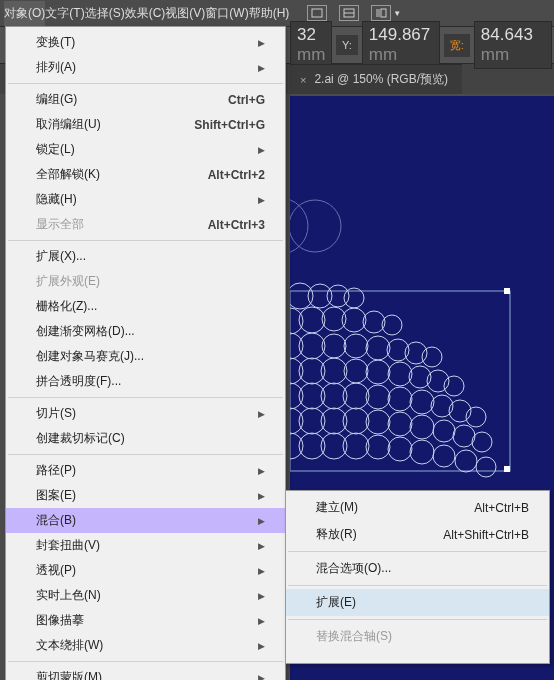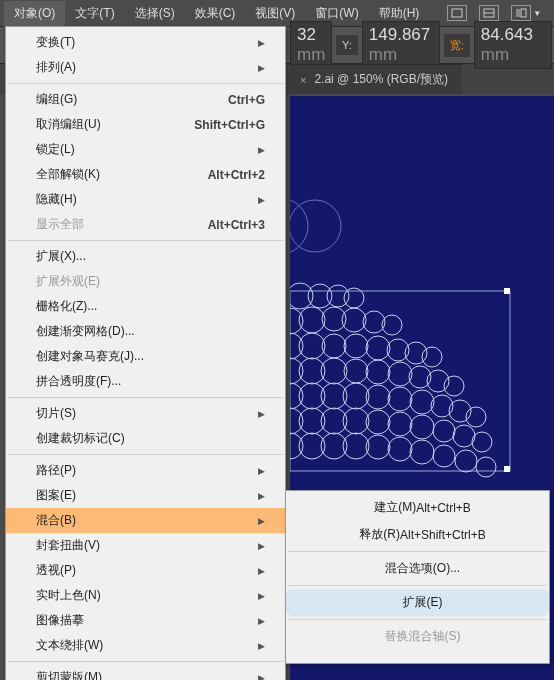--- a/index.html
+++ b/index.html
@@ -1,46 +1,46 @@
 <!DOCTYPE html>
 <html><head>
 <meta charset="utf-8">
 <style>
 * { margin: 0; padding: 0; box-sizing: border-box; font-family: "Microsoft YaHei", sans-serif; }
 body { width: 554px; height: 680px; background: #4b4b4b; overflow: hidden; position: relative; }
 
 .menubar { height: 26px; background: #4b4b4b; display: flex; align-items: center; padding: 0 4px; color: #ddd; font-size: 12px; }
-.menubar .menu-item { padding: 4px 10px; cursor: default; }
+.menubar .menu-item { padding: 4px 0; cursor: default; }
 .menubar .menu-item.active { background: #5d5d5d; }
 .menubar .tools { display: flex; gap: 12px; margin-left: 18px; align-items: center; }
 .menubar .icon-box { width: 20px; height: 16px; border: 1px solid #999; display: flex; align-items: center; justify-content: center; }
 
 .toolbar { height: 38px; background: #535353; display: flex; align-items: center; padding-left: 290px; gap: 4px; color: #ccc; font-size: 11px; border-top: 1px solid #2a2a2a; border-bottom: 1px solid #2a2a2a; }
 .toolbar .label { background: #3a3a3a; padding: 4px 6px; font-size: 11px; }
 .toolbar .label.orange { color: #f7931e; }
 .toolbar .field { background: #3a3a3a; border: 1px solid #2a2a2a; padding: 3px 6px; color: #ddd; font-size: 17px; width: 78px; }
 
 .tabbar { height: 30px; background: #434343; display: flex; align-items: flex-end; padding-left: 290px; }
 .tab { background: #3a3a3a; color: #ccc; font-size: 12px; padding: 6px 14px 6px 10px; display: flex; align-items: center; gap: 8px; border-top: 1px solid #2a2a2a; }
 .tab .x { font-size: 11px; color: #aaa; }
 
 .canvas { position: absolute; left: 290px; top: 96px; right: 0; bottom: 0; background: #13186b; overflow: hidden; }
 .canvas svg { position: absolute; top: 0; left: 0; }
 
 .dropdown { position: absolute; left: 5px; top: 26px; width: 281px; background: #f0f0f0; border: 1px solid #9a9a9a; box-shadow: 2px 2px 4px rgba(0,0,0,0.3); font-size: 12px; color: #222; padding: 3px 0; }
 .dropdown .row { display: flex; justify-content: space-between; align-items: center; padding: 4px 20px 4px 30px; position: relative; }
-.dropdown .row.highlighted { background: #fdba74; }
+.dropdown .row.highlighted { background: #c4b5fd; }
 .dropdown .row.disabled { color: #999; }
 .dropdown .sep { height: 1px; background: #d0d0d0; margin: 3px 2px; }
 .dropdown .arrow { font-size: 9px; color: #555; }
 .dropdown .shortcut { color: #404040; font-weight: bold; }
 
 .submenu { position: absolute; left: 285px; top: 490px; width: 265px; background: #f0f0f0; border: 1px solid #9a9a9a; box-shadow: 2px 2px 4px rgba(0,0,0,0.3); font-size: 12px; color: #222; padding: 3px 0; }
-.submenu .row { display: flex; justify-content: center; align-items: center; padding: 5px 20px 5px 30px; }
-.submenu .row.highlighted { background: #d8e6f2; border-radius: 7px; }
+.submenu .row { display: flex; justify-content: space-between; align-items: center; padding: 5px 20px 5px 30px; }
+.submenu .row.highlighted { background: #d8e6f2; }
 .submenu .row.disabled { color: #999; }
 .submenu .sep { height: 1px; background: #d0d0d0; margin: 3px 2px; }
 </style>
 </head>
 <body>
 
 <div class="menubar">
   <div class="menu-item active">对象(O)</div>
   <div class="menu-item">文字(T)</div>
   <div class="menu-item">选择(S)</div>

